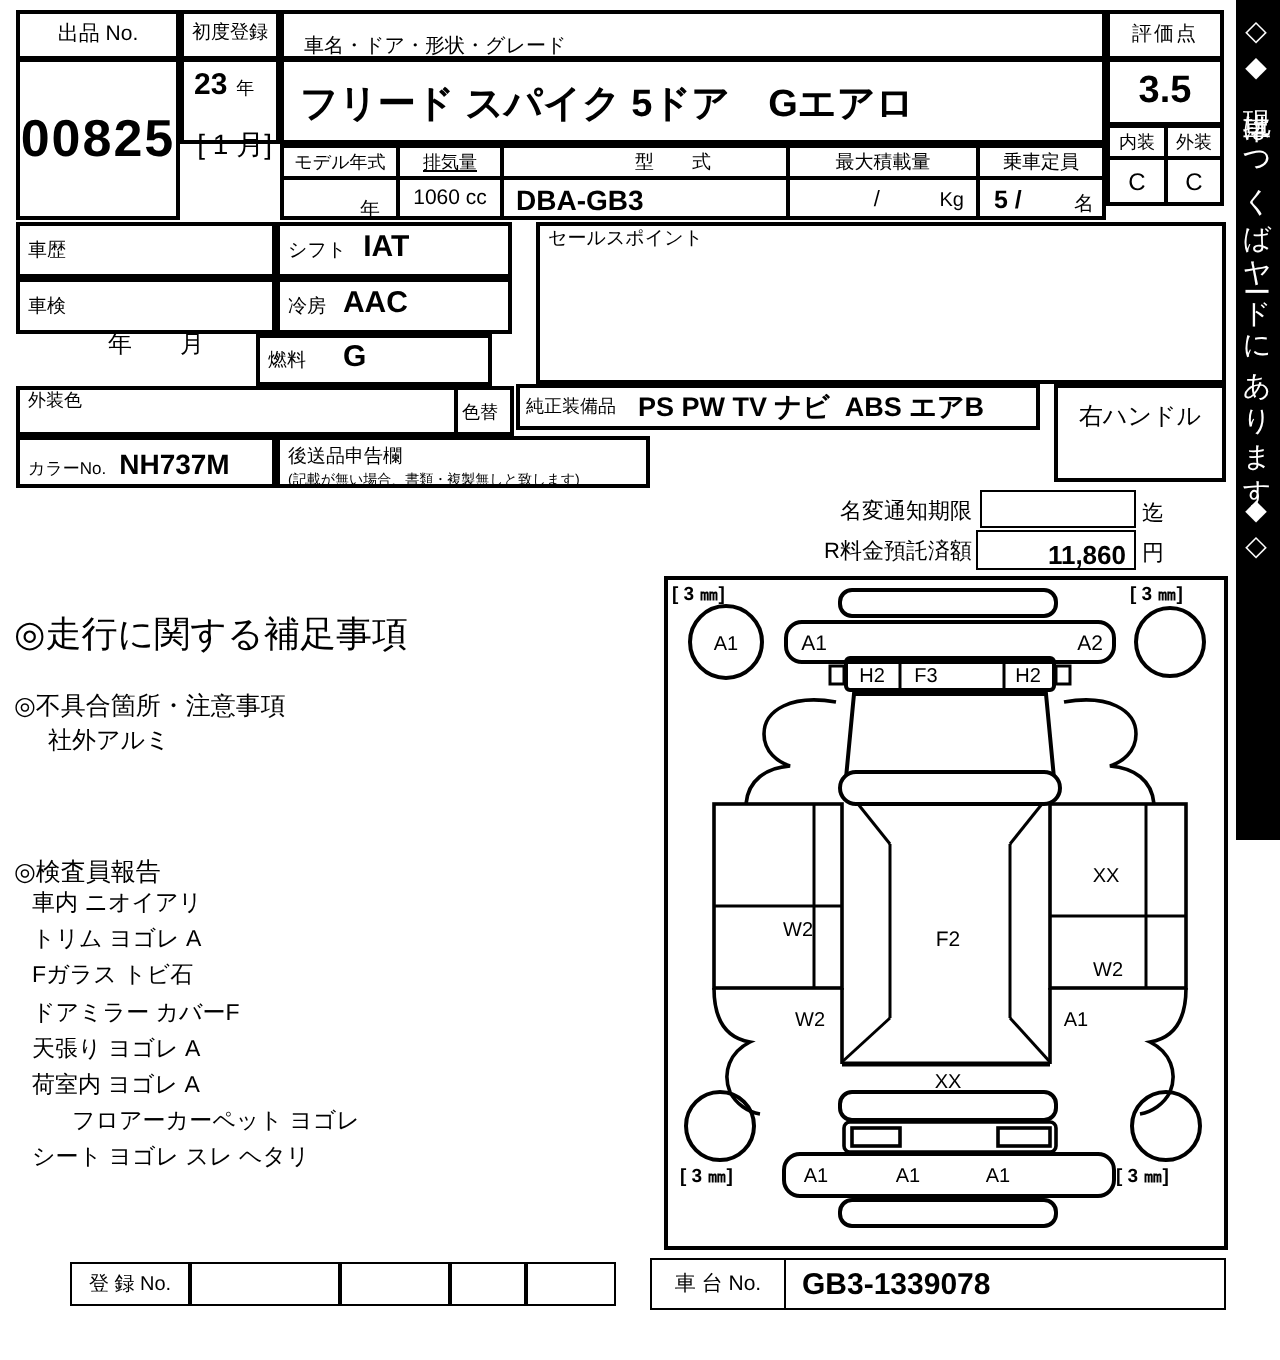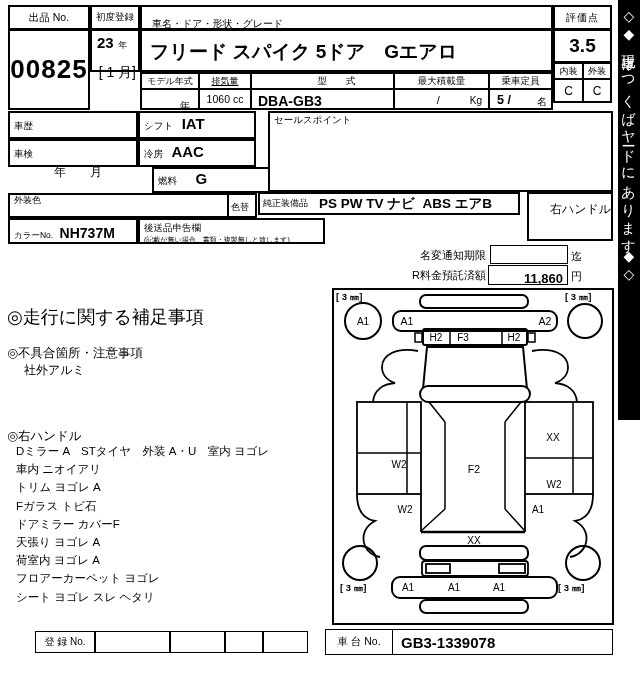--- a/index.html
+++ b/index.html
@@ -105,21 +105,21 @@
 <div class="c" style="left:138px;top:139px;width:118px;height:28px;padding:2px 0 0 4px;">
   <span class="lbl">冷房</span>
   <span class="b" style="font-size:15px;margin-left:4px;">AAC</span>
 </div>
 <div class="c" style="left:8px;top:167px;width:130px;height:26px;padding:1px 0 0 4px;margin-top:32px;">
   <span class="lbl">走行</span>
   <div style="margin:-2px 0 0 24px;white-space:nowrap;">
     <span class="b" style="font-size:15px;">145,143</span><span style="font-size:8px;">km</span>
   </div>
 </div>
-<div class="c" style="left:152px;top:167px;width:118px;height:26px;padding:1px 0 0 4px;">
+<div class="c" style="left:128px;top:167px;width:118px;height:26px;padding:1px 0 0 4px;">
   <span class="lbl">燃料</span>
   <span class="b" style="font-size:15px;margin-left:14px;">G</span>
 </div>
 <div class="c" style="left:8px;top:193px;width:221px;height:25px;padding:1px 0 0 4px;">
   <div class="lbl" style="font-size:9px;">外装色</div>
 </div>
 <div class="c" style="left:227px;top:193px;width:30px;height:25px;padding:1px 0 0 2px;">
   <span class="lbl" style="font-size:9px;">色替</span>
 </div>
 <div class="c" style="left:8px;top:218px;width:130px;height:26px;padding:4px 0 0 4px;white-space:nowrap;">
@@ -131,47 +131,46 @@
   <div style="font-size:7px;">(記載が無い場合、書類・複製無しと致します)</div>
 </div>
 
 <div class="c" style="left:268px;top:111px;width:345px;height:81px;padding:2px 0 0 4px;">
   <div class="lbl">セールスポイント</div>
 </div>
 <div class="c" style="left:258px;top:192px;width:262px;height:23px;display:flex;align-items:center;">
   <span class="lbl" style="font-size:9px;width:56px;padding-left:3px;">純正装備品</span>
   <span class="b" style="font-size:13.5px;white-space:pre;">PS PW TV ナビ  ABS エアB</span>
 </div>
-<div class="c" style="left:527px;top:192px;width:86px;height:49px;text-align:right;padding-top:5px;">
+<div class="c" style="left:527px;top:192px;width:86px;height:49px;text-align:center;padding-top:5px;">
   <span style="font-size:12px;">右ハンドル</span>
 </div>
 
 <div class="abs" style="left:390px;top:248px;width:96px;text-align:right;font-size:11px;">名変通知期限</div>
 <div class="c" style="left:490px;top:245px;width:78px;height:19px;border-width:1.5px;"></div>
 <div class="abs" style="left:571px;top:249px;font-size:11px;">迄</div>
 
 <div class="abs" style="left:390px;top:268px;width:96px;text-align:right;font-size:11px;">R料金預託済額</div>
 <div class="c" style="left:488px;top:265px;width:80px;height:20px;border-width:1.5px;text-align:right;padding:3px 4px 0 0;">
   <span class="b" style="font-size:13px;">11,860</span>
 </div>
 <div class="abs" style="left:571px;top:269px;font-size:11px;">円</div>
 
 <div class="abs" style="left:7px;top:305px;font-size:18px;">◎走行に関する補足事項</div>
 <div class="abs" style="left:7px;top:345px;font-size:12.5px;">◎不具合箇所・注意事項</div>
 <div class="abs" style="left:24px;top:362px;font-size:12px;">社外アルミ</div>
-<div class="abs" style="left:7px;top:428px;font-size:12.5px;">◎右ハンドル</div>
+<div class="abs" style="left:7px;top:428px;font-size:12.5px;">◎検査員報告</div>
 <div class="abs" style="left:16px;top:444px;width:310px;">
-  <div style="font-size:11.5px;height:18.2px;white-space:pre;">Dミラー A　STタイヤ　外装 A・U　室内 ヨゴレ</div>
   <div style="font-size:11.5px;height:18.2px;white-space:pre;">車内 ニオイアリ</div>
   <div style="font-size:11.5px;height:18.2px;white-space:pre;">トリム ヨゴレ A</div>
   <div style="font-size:11.5px;height:18.2px;white-space:pre;">Fガラス トビ石</div>
   <div style="font-size:11.5px;height:18.2px;white-space:pre;">ドアミラー カバーF</div>
   <div style="font-size:11.5px;height:18.2px;white-space:pre;">天張り ヨゴレ A</div>
   <div style="font-size:11.5px;height:18.2px;white-space:pre;">荷室内 ヨゴレ A</div>
-  <div style="font-size:11.5px;height:18.2px;white-space:pre;">フロアーカーペット ヨゴレ</div>
+  <div style="font-size:11.5px;height:18.2px;white-space:pre;margin-left:20px;">フロアーカーペット ヨゴレ</div>
   <div style="font-size:11.5px;height:18.2px;white-space:pre;">シート ヨゴレ スレ ヘタリ</div>
 </div>
 
 <div class="c" style="left:332px;top:288px;width:282px;height:337px;">
 <svg width="278" height="333" viewBox="0 0 278 333">
   <g stroke="#000" fill="none" stroke-width="2">
 
     <circle cx="29" cy="31" r="18"></circle>
     <circle cx="251" cy="31" r="17"></circle>
     <circle cx="26" cy="273" r="17"></circle>

